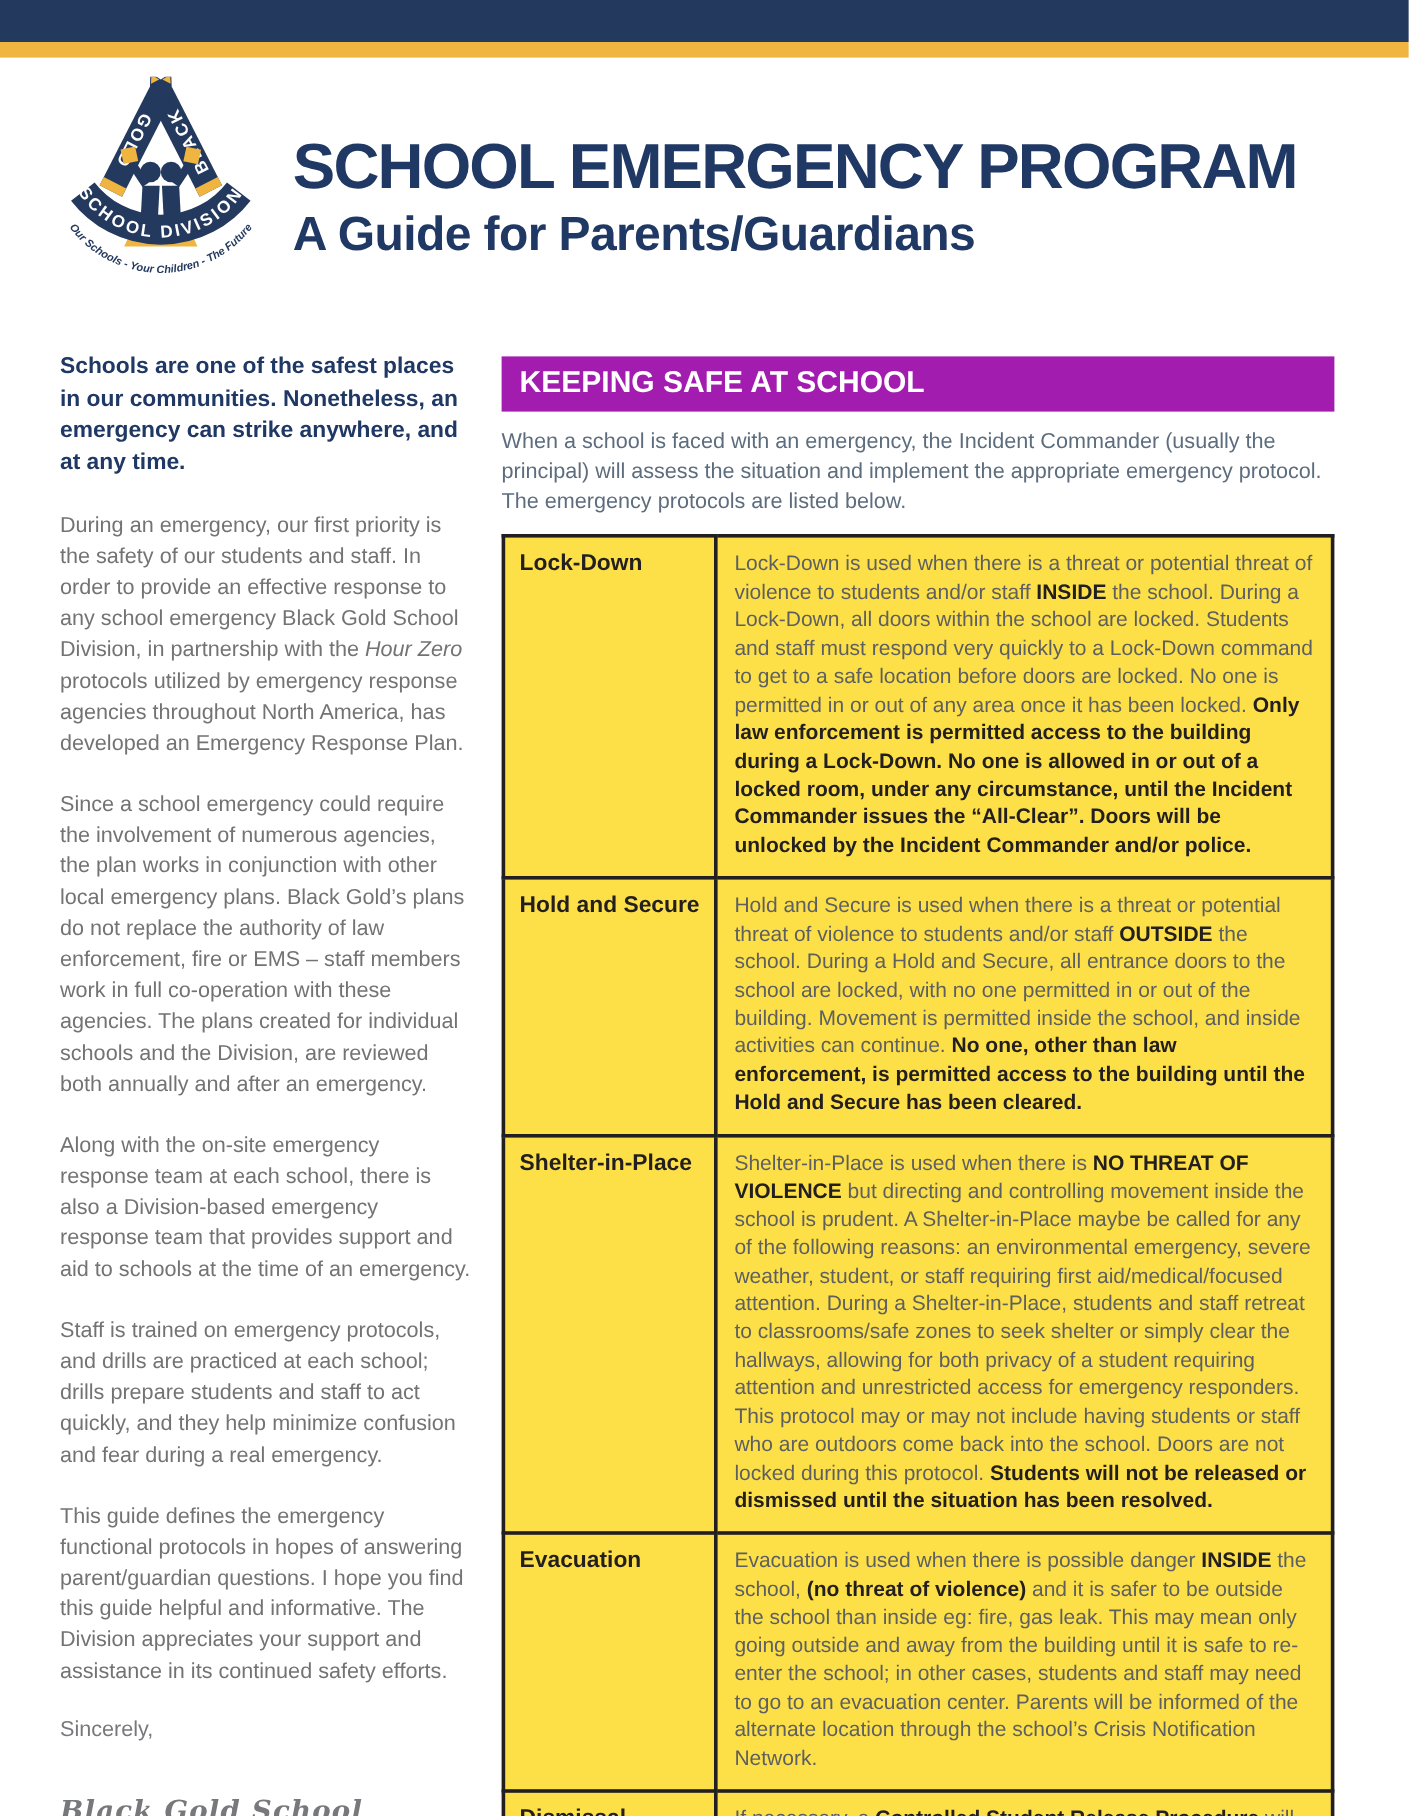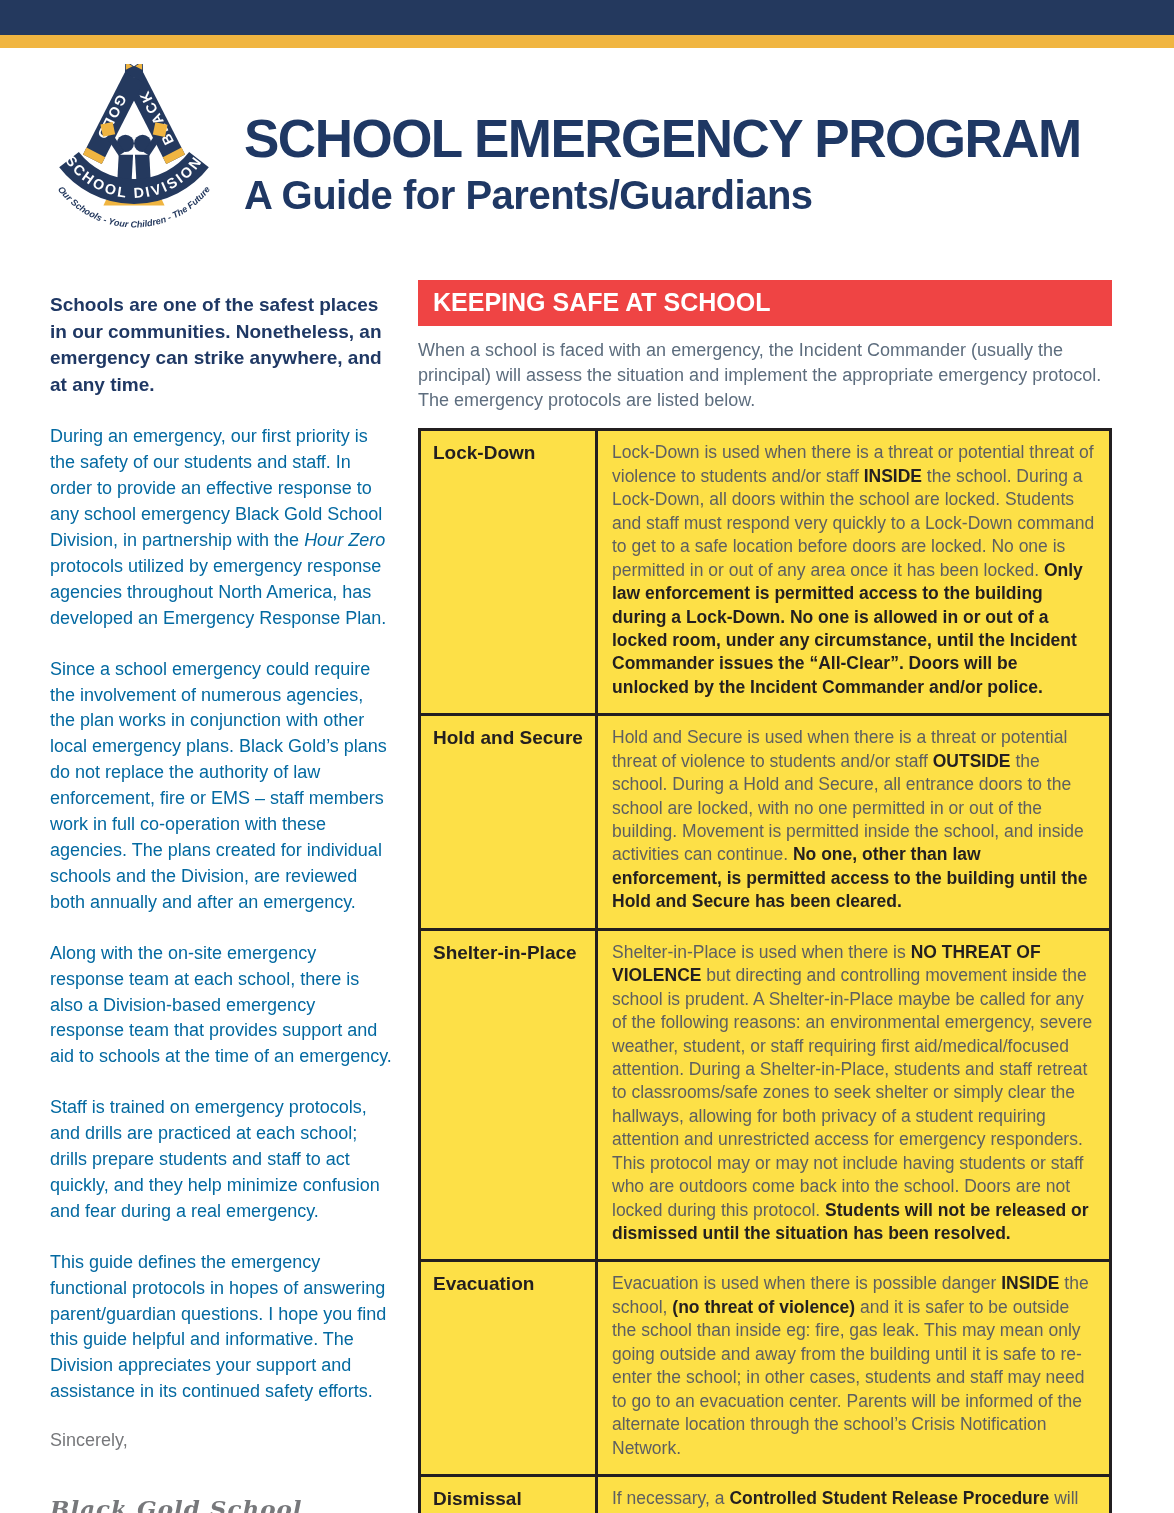--- a/index.html
+++ b/index.html
@@ -26,33 +26,33 @@
 
   main{display:flex;gap:26px;padding:10px 62px 0 50px;align-items:flex-start;}
   .left-col{flex:0 0 342px;}
   .right-col{flex:1;min-width:0;}
 
   .left-intro{
     color:#1f3864;font-weight:700;font-size:19px;line-height:1.4;
     margin:12px 0 26px 0;
   }
   .left-paragraphs p{
-    color:#0369a1;font-size:18px;line-height:1.44;margin:0 0 25px 0;
+    color:#737373;font-size:18px;line-height:1.44;margin:0 0 25px 0;
   }
   .left-paragraphs .it{font-style:italic;}
   .closing{color:#77787b;font-size:18px;margin:10px 0 0 0;}
   .signature{
     color:#77787b;font-size:23px;margin:44px 0 0 0;
     font-family:"DejaVu Serif","Liberation Serif",serif;
     font-style:italic;font-weight:700;letter-spacing:1px;
   }
 
   .banner{
-    background:#ef4444;color:#ffffff;font-weight:800;font-size:25px;
-    padding:8px 15px 9px 15px;letter-spacing:0;margin:0 0 12px 0;
+    background:#a21caf;color:#ffffff;font-weight:800;font-size:25px;
+    padding:8px 15px 9px 15px;letter-spacing:0;margin:16px 0 12px 0;
   }
   .right-intro{
     color:#5d6d7e;font-size:18px;line-height:1.38;margin:0 0 16px 0;
   }
 
   table.protocols{
     width:100%;border-collapse:collapse;border:3px solid #231f20;
   }
   table.protocols td{
     vertical-align:top;border:3px solid #231f20;

